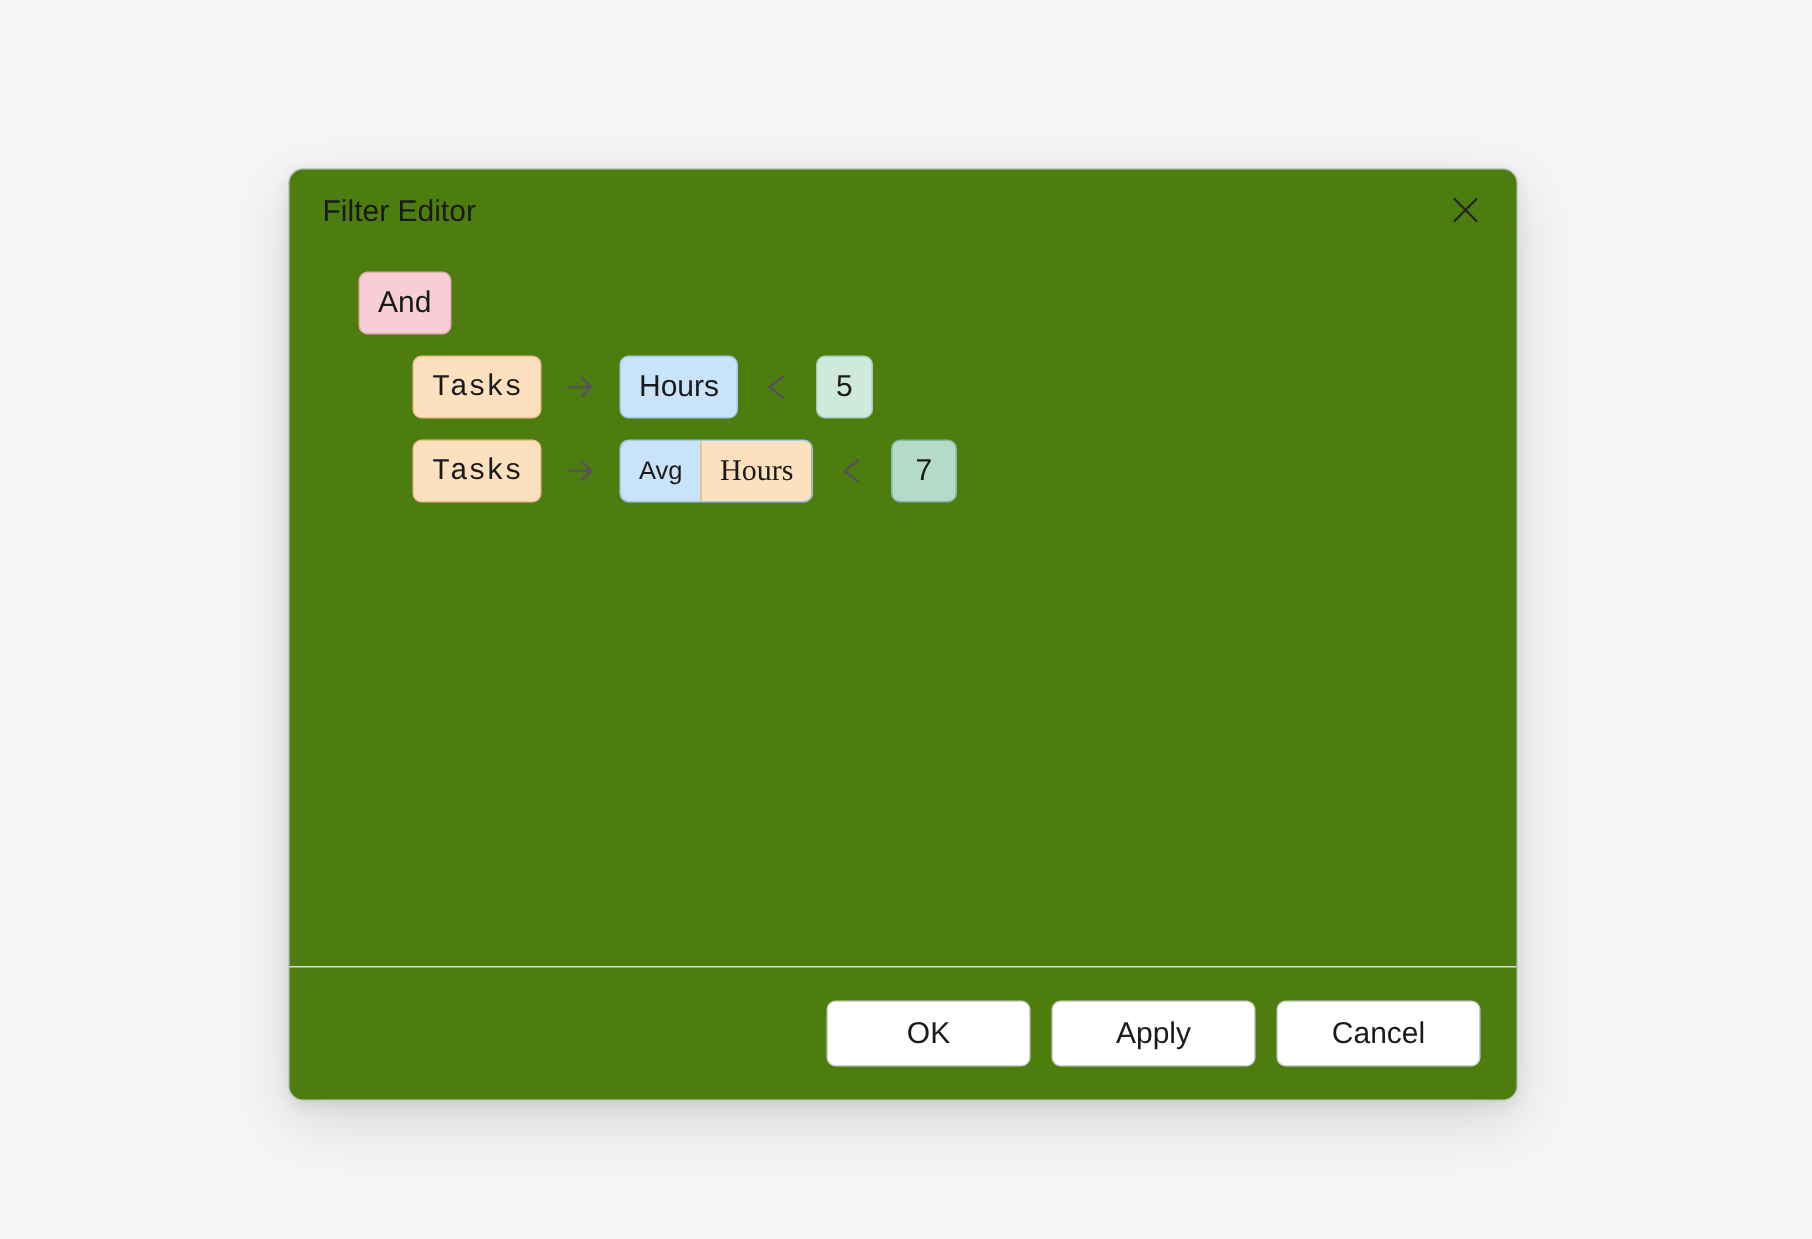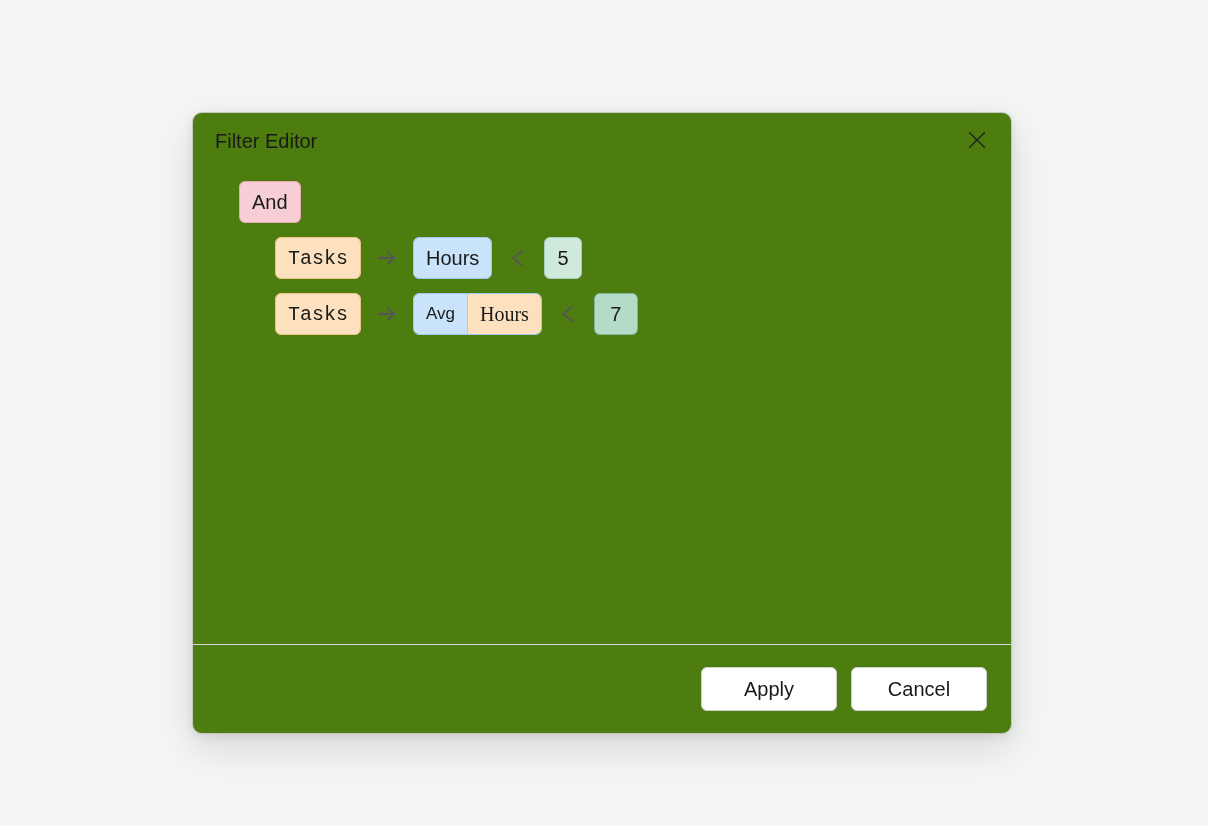--- a/index.html
+++ b/index.html
@@ -205,16 +205,17 @@
         <svg viewBox="0 0 24 24" fill="none" stroke="currentColor" stroke-width="1.8" stroke-linecap="round" stroke-linejoin="round">
           <polyline points="16 5 7 12 16 19"></polyline>
         </svg>
       </span>
       <span class="token token-value-strong">7</span>
     </div>
 
   </div>
 
   <div class="dialog-footer">
+    <button class="btn">OK</button>
     <button class="btn">Apply</button>
     <button class="btn">Cancel</button>
   </div>
 </div>
 
 </body></html>

